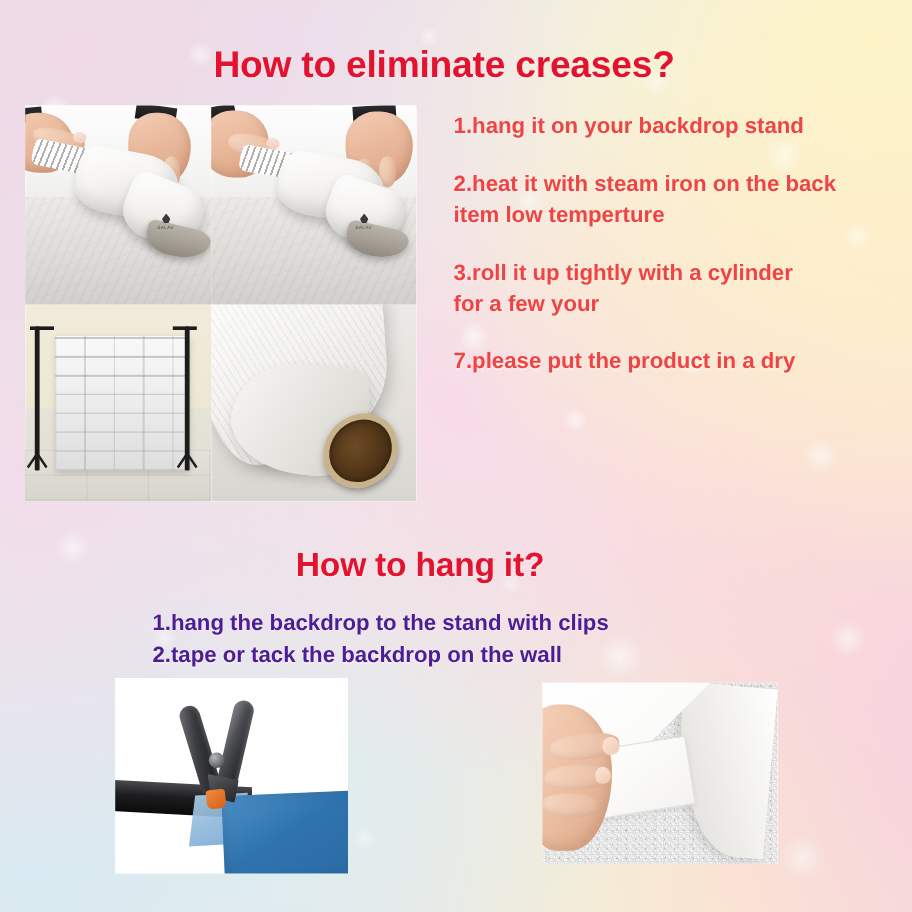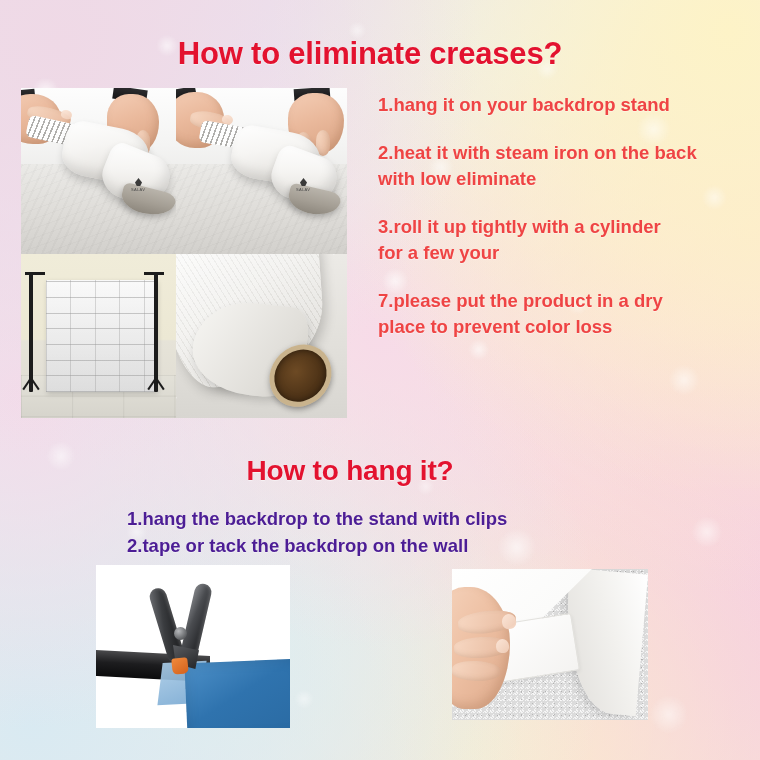--- a/index.html
+++ b/index.html
@@ -307,29 +307,28 @@
   </div>
 
   <div class="heading" id="h-creases">How to eliminate creases?</div>
 
   <div class="steps-right">
     <div class="step">
       <div>1.hang it on your backdrop stand</div>
     </div>
     <div class="step">
       <div>2.heat it with steam iron on the back</div>
-      <div>with low eliminate</div>
+      <div>item low temperture</div>
     </div>
     <div class="step">
       <div>3.roll it up tightly with a cylinder</div>
       <div>for a few your</div>
     </div>
     <div class="step">
       <div>7.please put the product in a dry</div>
-      <div>place to prevent color loss</div>
     </div>
   </div>
 
   <div class="collage">
 
     <div class="cell">
       <div class="iron-scene">
         <div class="tabletop"></div>
         <div class="cuff" style="left:92px;top:0;width:34px;height:13px;transform:rotate(8deg);"></div>
         <div class="hand" style="left:86px;top:6px;width:52px;height:58px;border-radius:42% 50% 38% 44%/40% 48% 52% 46%;"></div>

